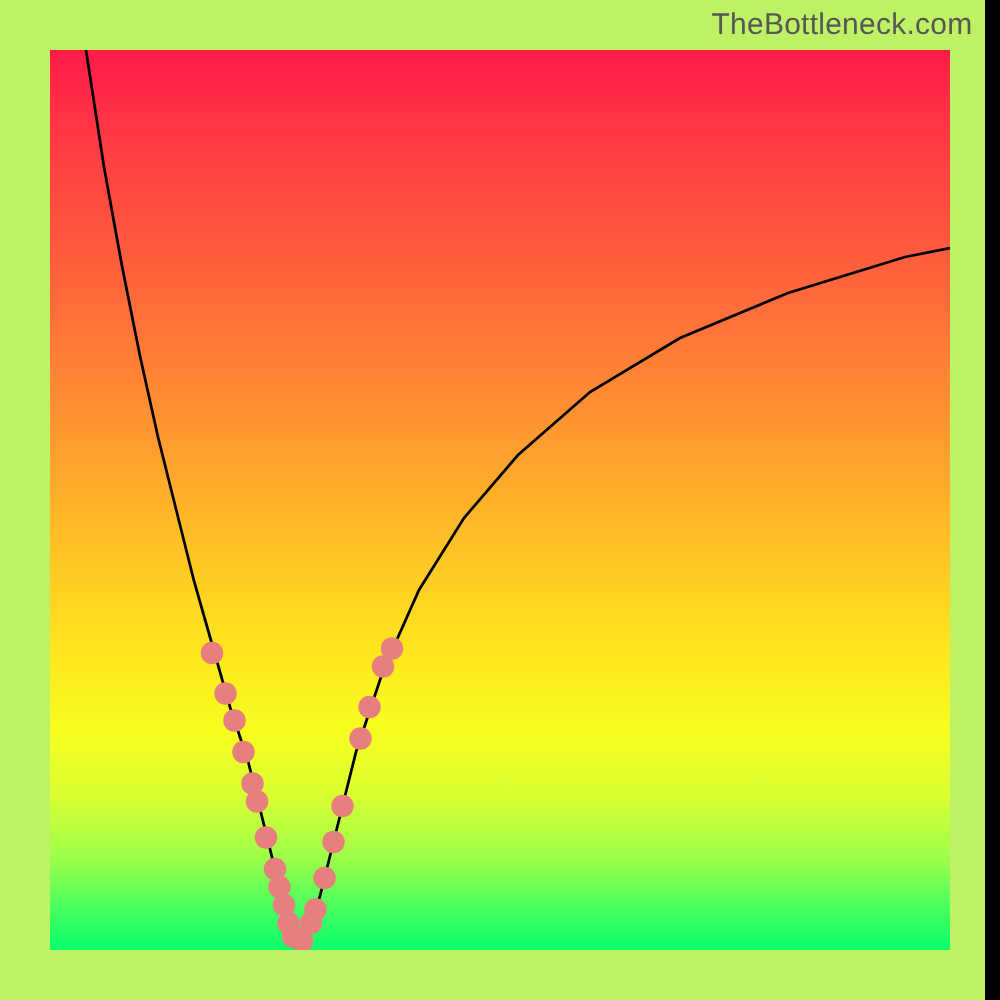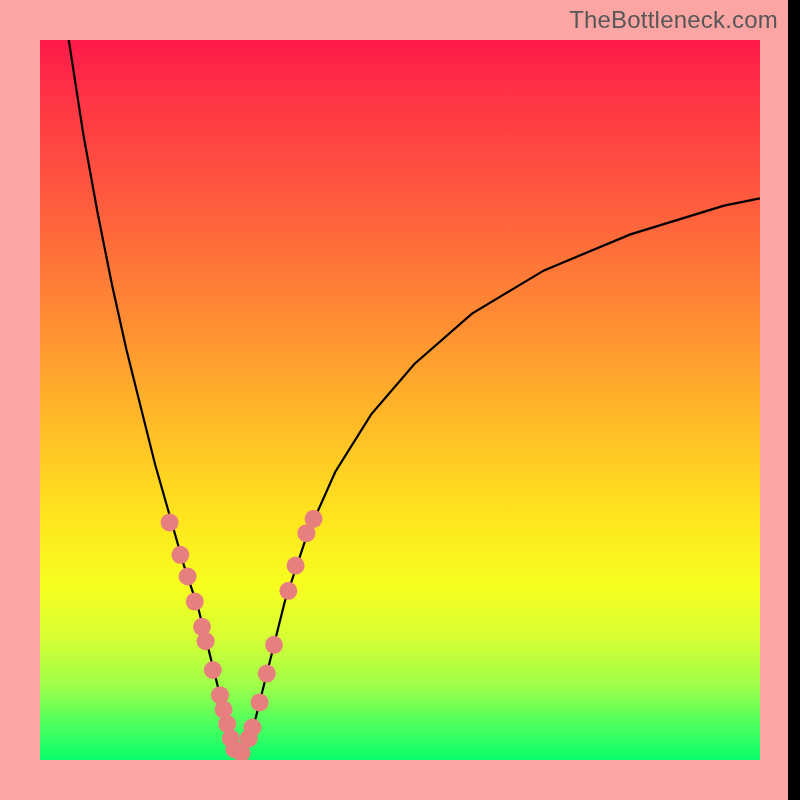--- a/index.html
+++ b/index.html
@@ -8,21 +8,21 @@
     width: 800px;
     height: 800px;
     overflow: hidden;
     background: #000;
     font-family: Arial, Helvetica, sans-serif;
   }
   .frame {
     position: absolute;
     top: 0; left: 0;
     width: 788px; height: 800px;
-    background: #fca5a5;
+    background: #bef264;
   }
   .plot-area {
     position: absolute;
     top: 40px;
     left: 40px;
     width: 720px;
     height: 720px;
     
     background: linear-gradient(
       to bottom,

